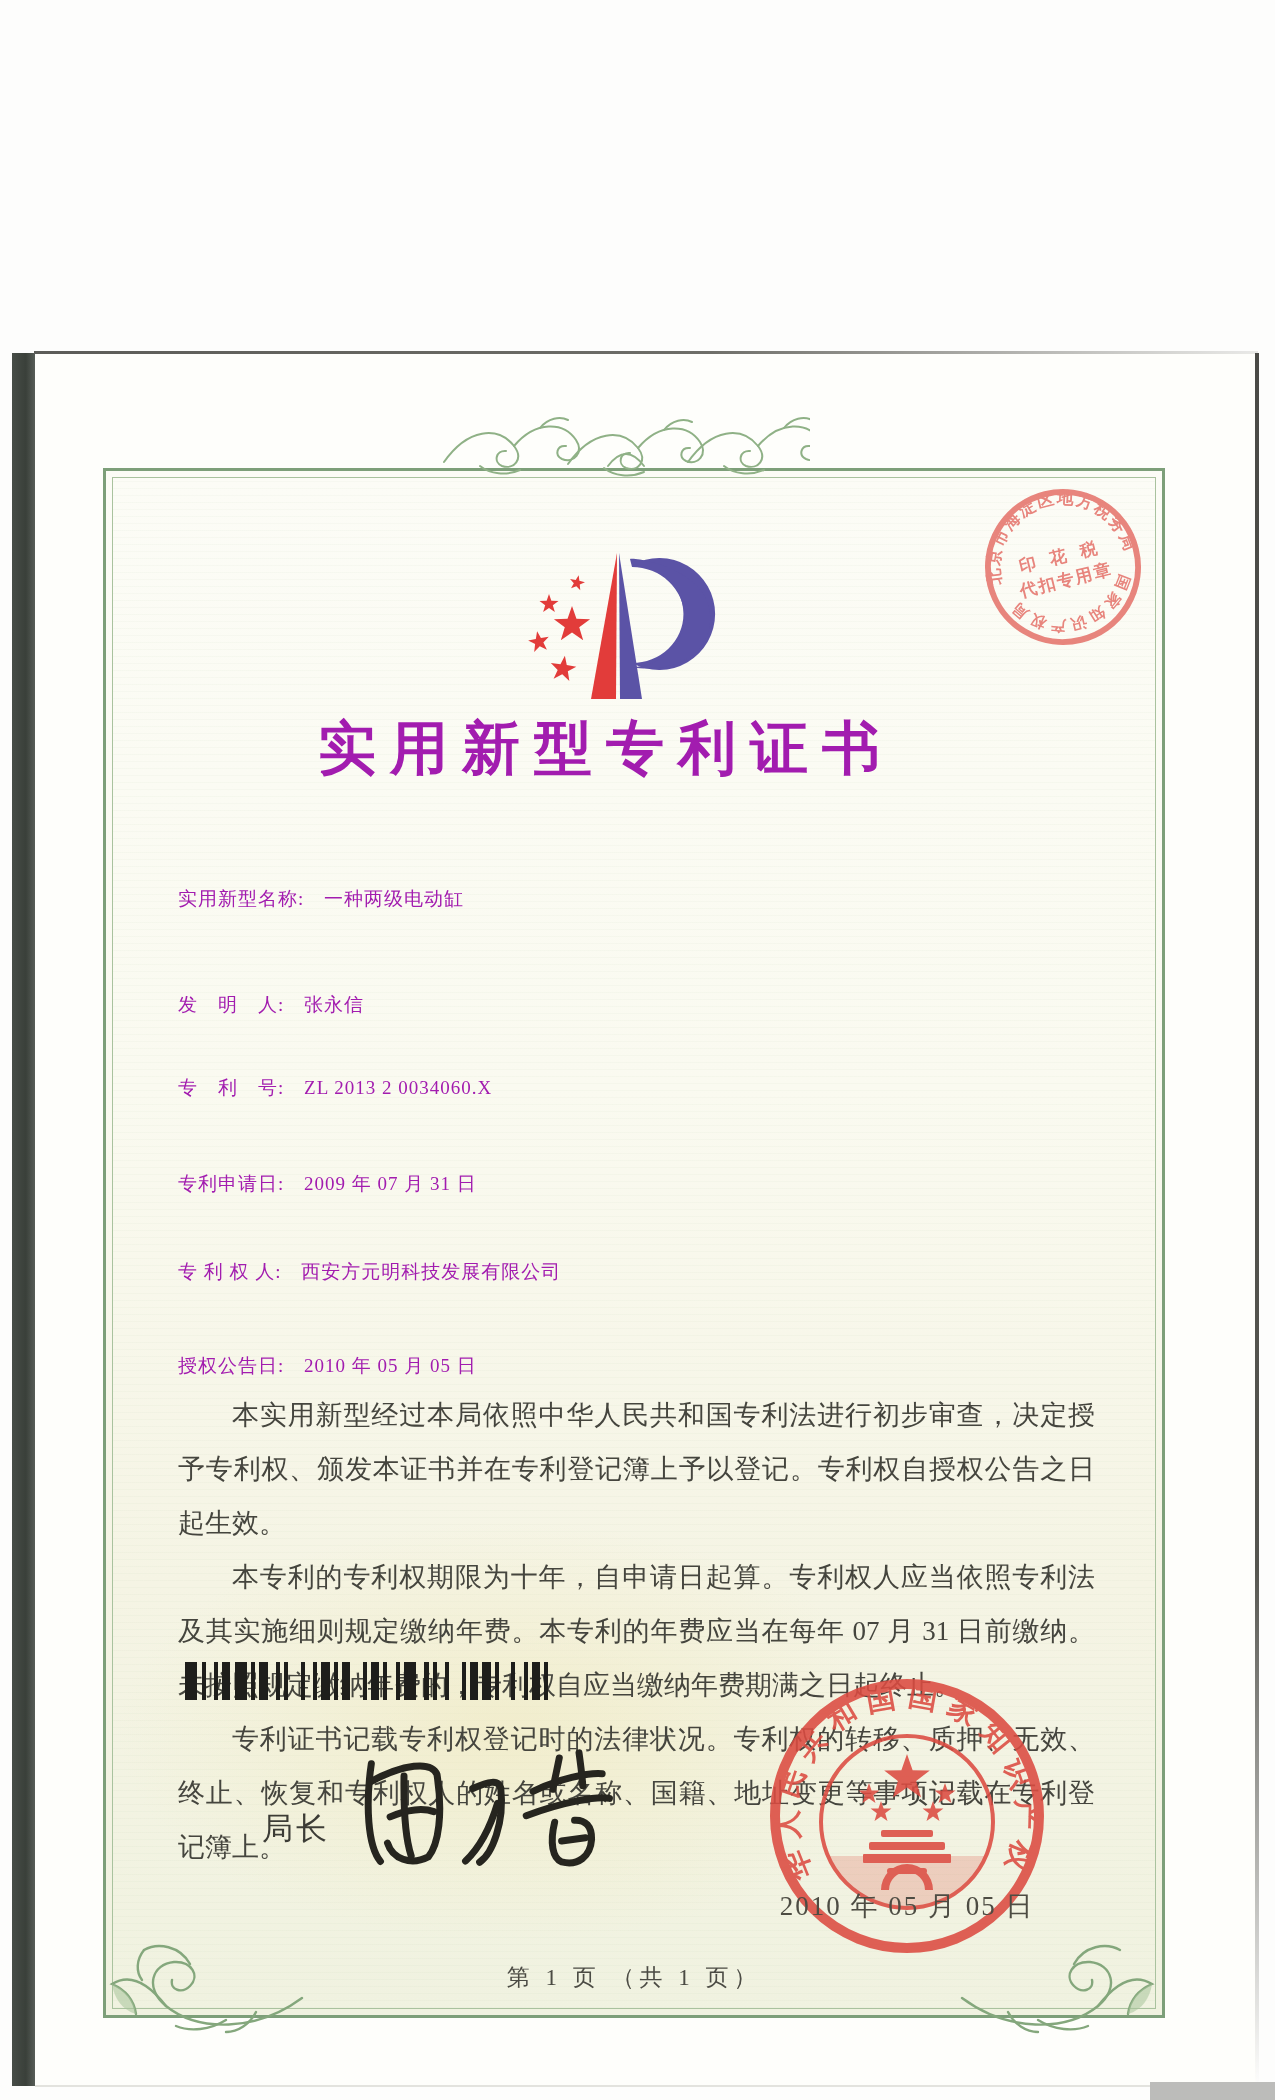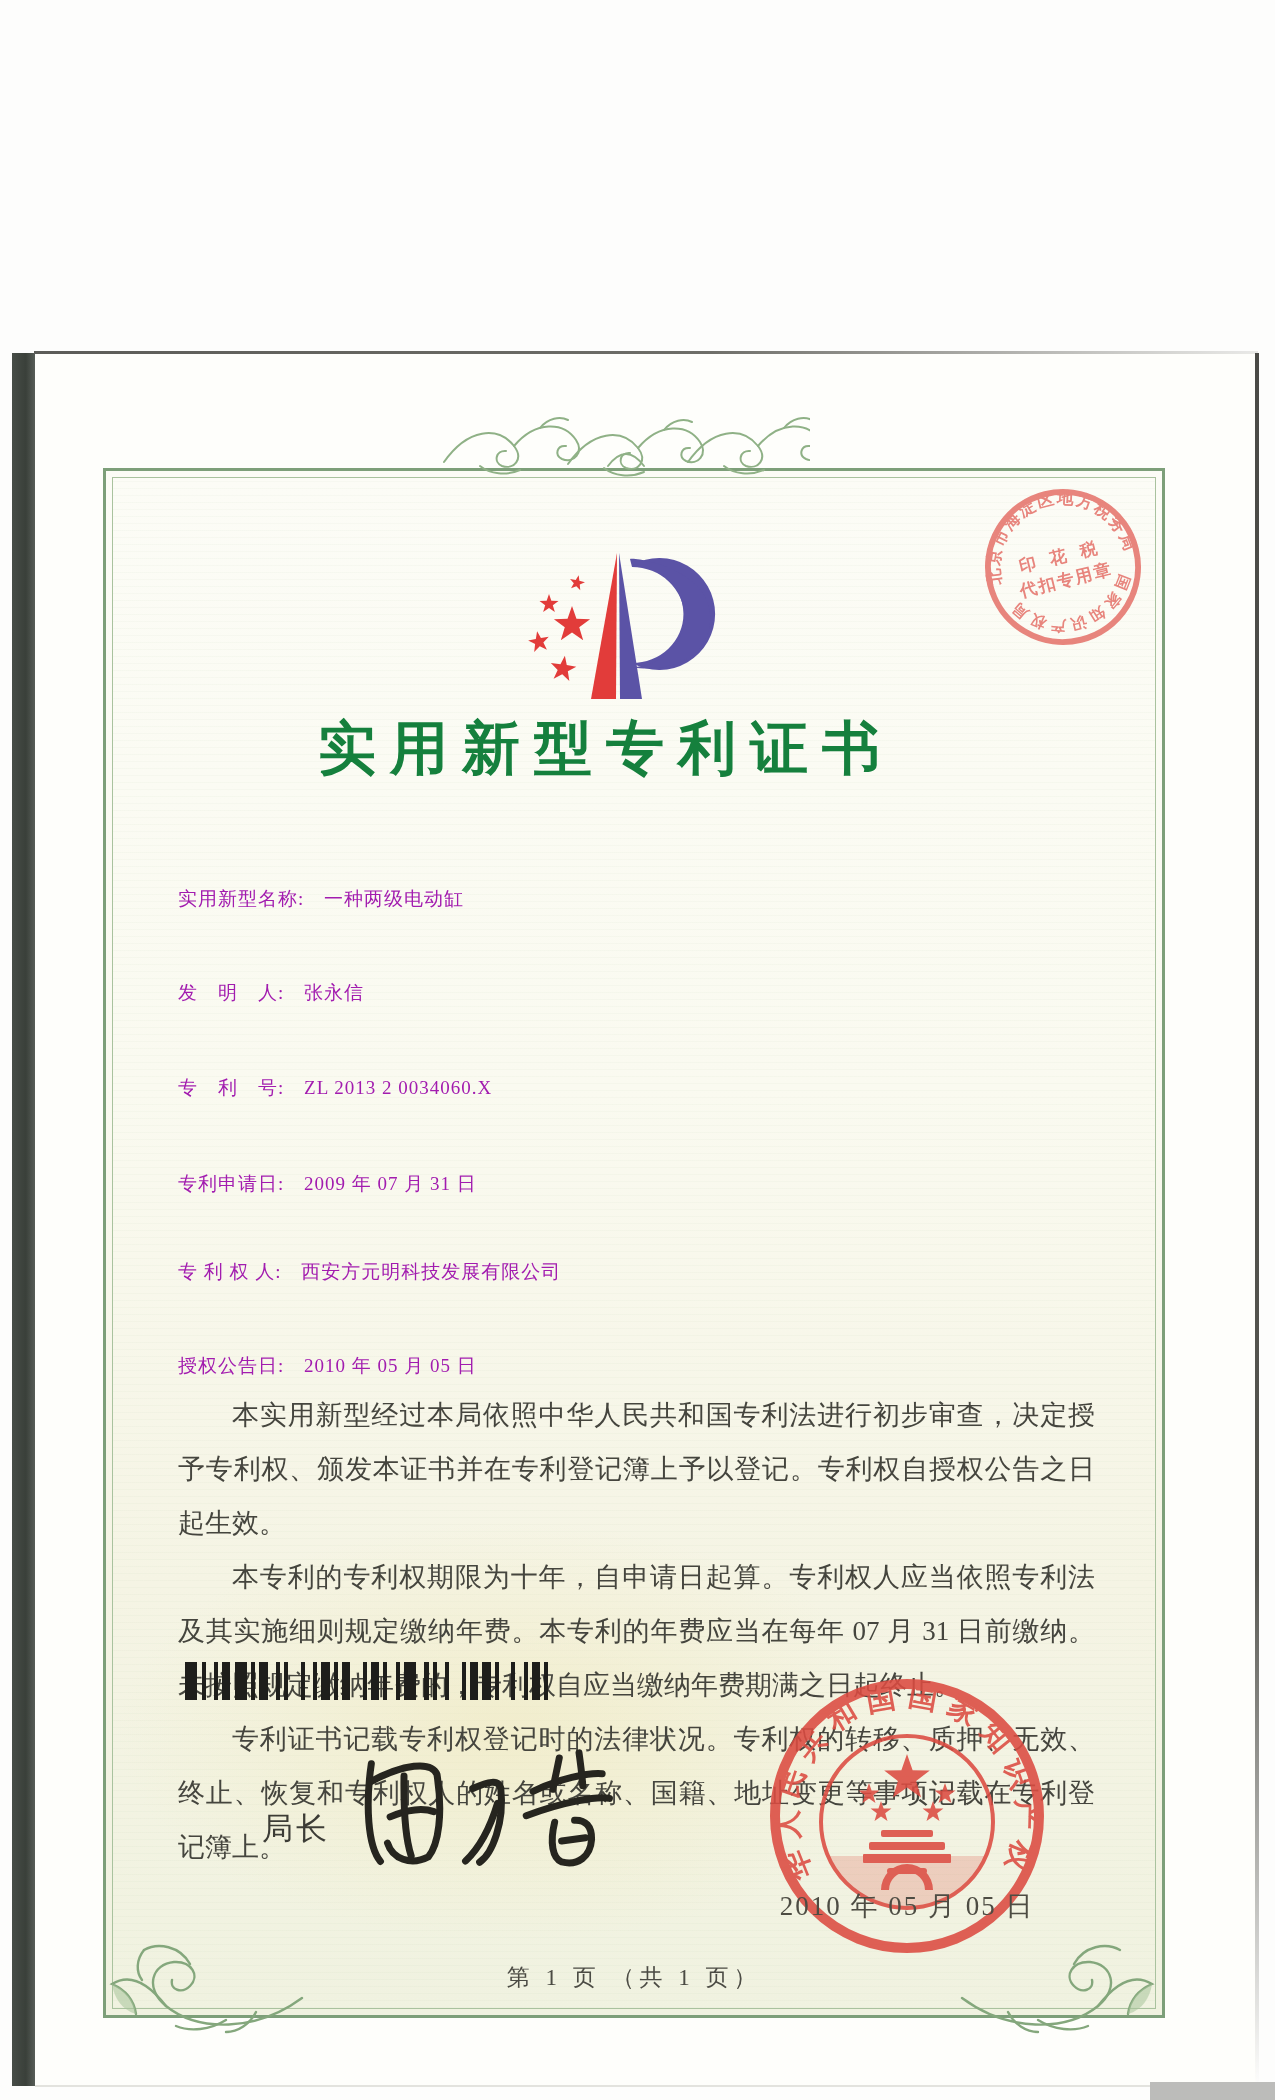--- a/index.html
+++ b/index.html
@@ -28,25 +28,25 @@
     border:1px solid #a9c29e;
     background:
       radial-gradient(ellipse 560px 300px at 38% 82%, rgba(240,232,186,0.55), rgba(240,232,186,0) 70%),
       repeating-linear-gradient(0deg, rgba(150,180,140,0.05) 0 1px, rgba(0,0,0,0) 1px 7px);}
   .ornament{position:absolute;pointer-events:none;}
 
   
   .cert-number{position:absolute;left:146px;top:538px;font-size:27px;letter-spacing:5px;color:#5a5b52;}
   .logo{position:absolute;left:520px;top:545px;width:200px;height:162px;}
   .title{position:absolute;left:103px;top:710px;width:1006px;text-align:center;
-    font-size:58px;font-weight:600;letter-spacing:14px;color:#15803d;}
+    font-size:58px;font-weight:600;letter-spacing:14px;color:#a21caf;}
   .fields{position:absolute;left:178px;top:880px;width:940px;}
   .field-row{position:absolute;left:0;font-size:19px;color:#a21caf;letter-spacing:1px;white-space:nowrap;}
   .field-row .lbl{margin-right:14px;}
-  .row0{top:6px;}  .row1{top:100px;} .row2{top:195px;}
+  .row0{top:6px;}  .row1{top:112px;} .row2{top:195px;}
   .row3{top:291px;} .row4{top:379px;} .row5{top:473px;text-align:center;}
   .body-text{position:absolute;left:178px;top:1388px;width:917px;
     font-size:27px;line-height:54px;color:#45453e;text-align:justify;}
   .body-text p{margin:0;text-indent:2em;}
   .barcode{position:absolute;left:185px;top:1662px;width:372px;height:38px;display:flex;align-items:stretch;}
   .barcode span{display:block;height:100%;}
   .director{position:absolute;left:262px;top:1808px;font-size:31px;letter-spacing:3px;color:#3c3c36;font-family:Liberation Serif, serif;}
   .signature{position:absolute;left:338px;top:1732px;width:290px;height:160px;transform:rotate(-3deg);}
   .seal{position:absolute;left:763px;top:1672px;width:288px;height:288px;}
   .seal-date{position:absolute;left:763px;top:1888px;width:288px;text-align:center;

